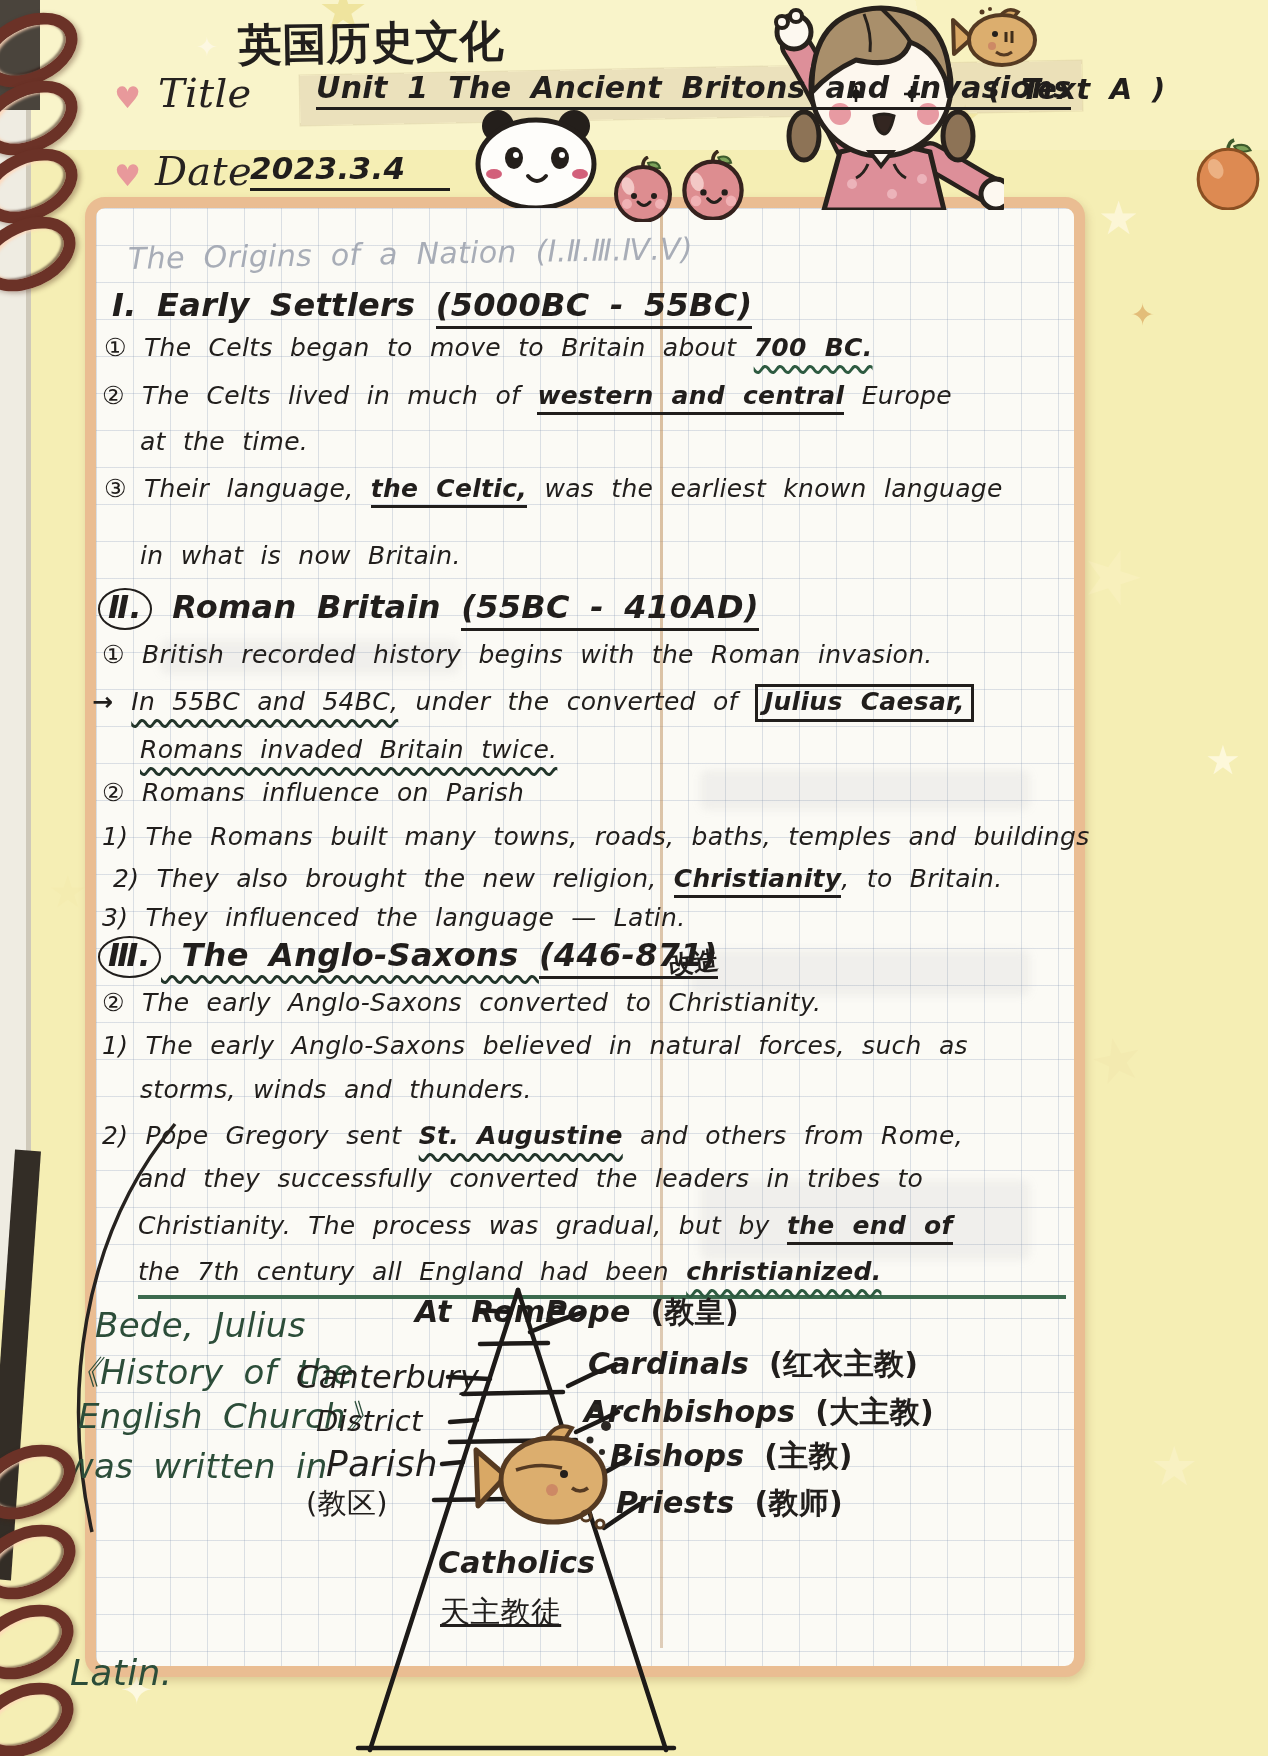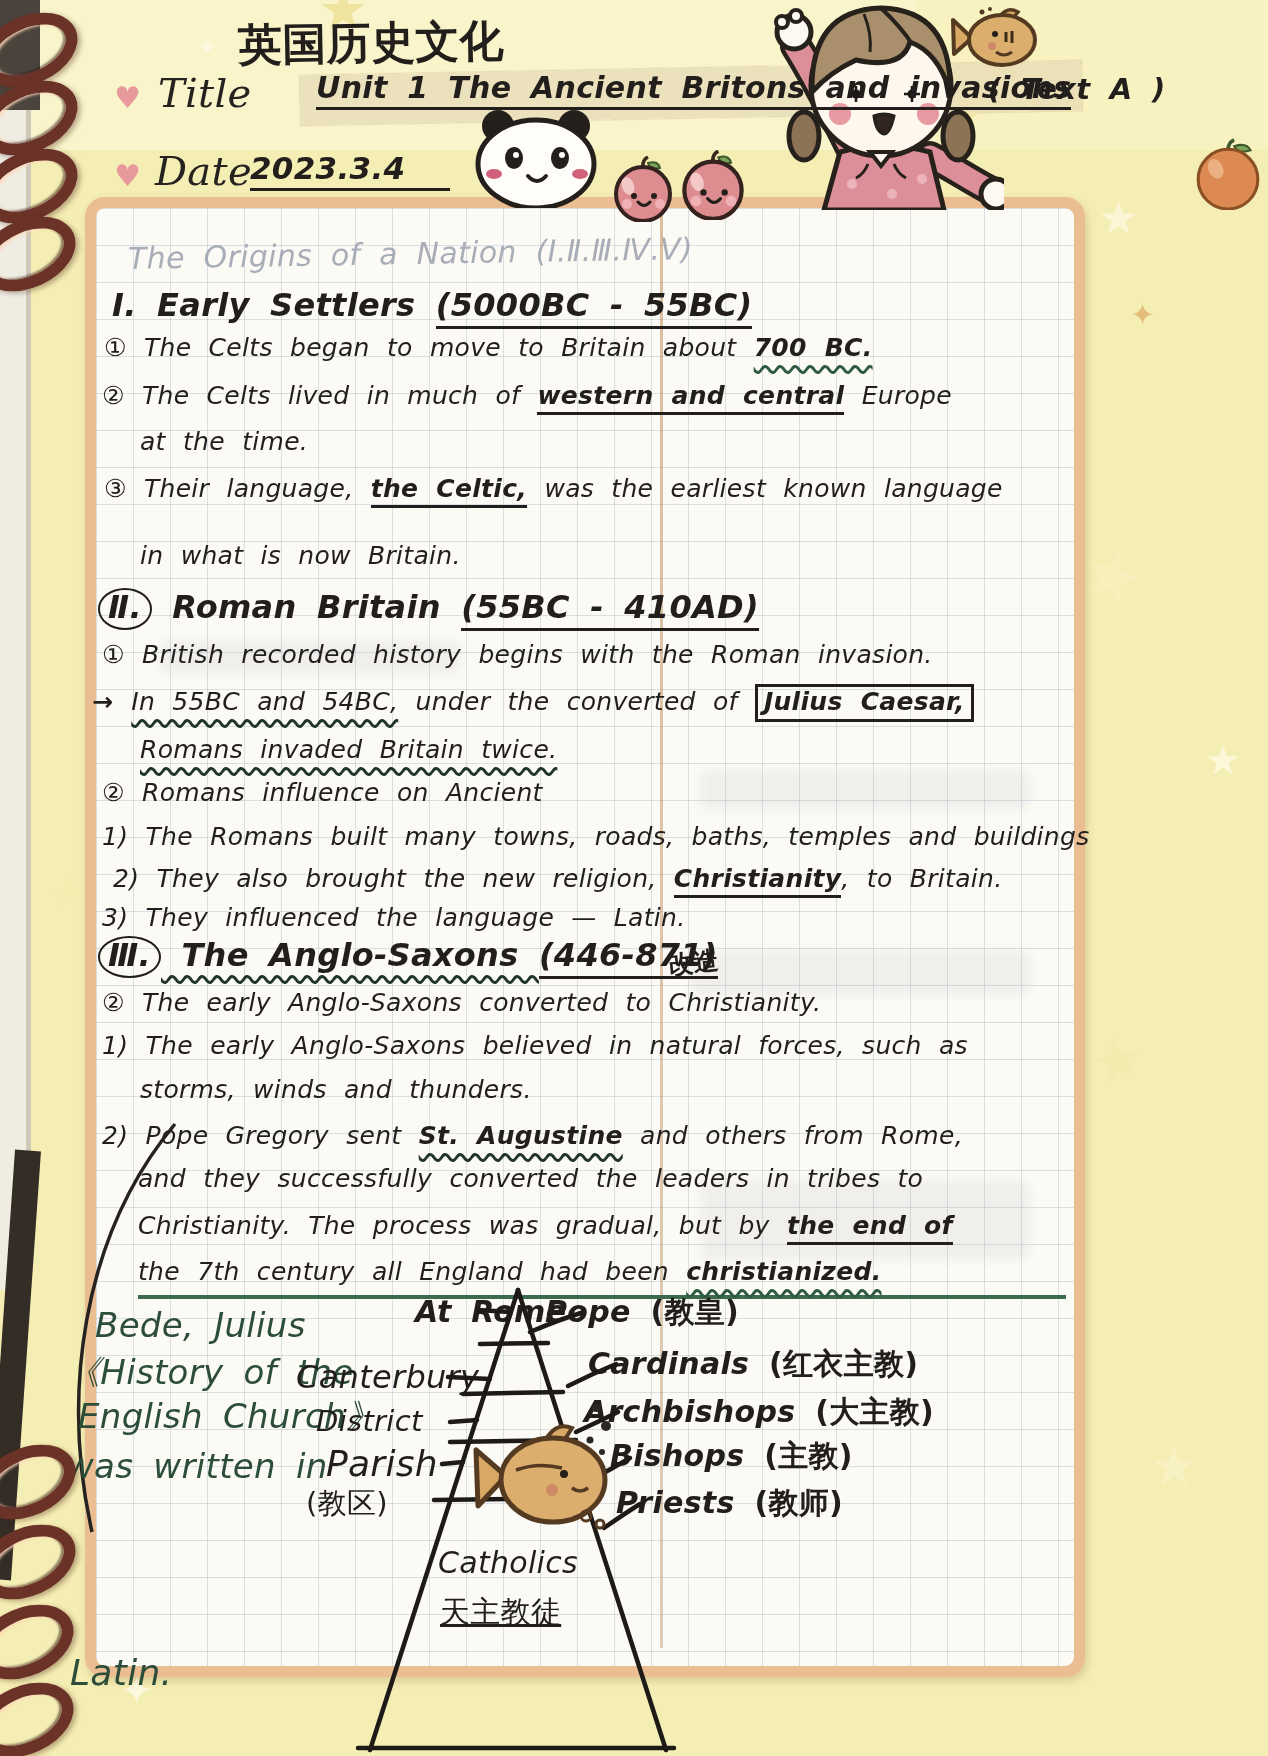--- a/index.html
+++ b/index.html
@@ -226,21 +226,21 @@
 <div class="hw b" style="left:98px;top:588px;font-size:32px;">
   <span class="cnum">Ⅱ.</span><span> Roman Britain </span><span class="u">(55BC - 410AD)</span>
 </div>
 <div class="hw" style="left:102px;top:640px;">① British recorded history begins with the Roman invasion.</div>
 <div class="hw" style="left:92px;top:687px;">
   <span class="b">→ </span><span class="uw">In 55BC and 54BC,</span><span> under the converted of </span><span class="box b">Julius Caesar,</span>
 </div>
 <div class="hw" style="left:140px;top:735px;">
   <span class="uw">Romans invaded Britain twice.</span>
 </div>
-<div class="hw" style="left:102px;top:778px;">② Romans influence on Ancient</div>
+<div class="hw" style="left:102px;top:778px;">② Romans influence on Parish</div>
 <div class="hw" style="left:102px;top:822px;">1) The Romans built many towns, roads, baths, temples and buildings</div>
 <div class="hw" style="left:102px;top:864px;margin-left:11px;">
   <span>2) They also brought the new religion, </span><span class="u b">Christianity</span><span>, to Britain.</span>
 </div>
 <div class="hw" style="left:102px;top:903px;">3) They influenced the language — Latin.</div>
 
 <div class="hw b" style="left:98px;top:936px;font-size:32px;">
   <span class="cnum">Ⅲ.</span><span class="uw"> The Anglo-Saxons </span><span class="u">(446-871)</span>
 </div>
 <div class="hw b" style="left:668px;top:946px;font-size:25px;font-style:normal;transform:rotate(-6deg);">改造</div>
@@ -289,21 +289,21 @@
 </div>
 <div class="hw b" style="left:610px;top:1436px;font-size:30px;">
   <span>Bishops</span>
   <span style="font-style:normal;">(主教)</span>
 </div>
 <div class="hw b" style="left:616px;top:1483px;font-size:30px;">
   <span>Priests</span>
   <span style="font-style:normal;">(教师)</span>
 </div>
 
-<div class="hw" style="left:438px;top:1545px;font-size:30px;">Catholics</div>
+<div class="hw" style="left:438px;top:1545px;font-size:30px;font-weight:bold;">Catholics</div>
 <div class="hw" style="left:440px;top:1592px;font-size:30px;font-style:normal;text-decoration:underline;">天主教徒</div>
 
 <svg class="pyr" width="390" height="476" viewBox="0 0 390 476">
   <g stroke="#1d1a18" stroke-width="4.5" fill="none" stroke-linecap="round">
     <path d="M188,10 L40,470"></path>
     <path d="M188,10 L336,470"></path>
     <path d="M28,468 L344,468"></path>
     <path d="M150,64 L218,63"></path>
     <path d="M133,114 L233,112"></path>
     <path d="M120,162 L246,160"></path>

